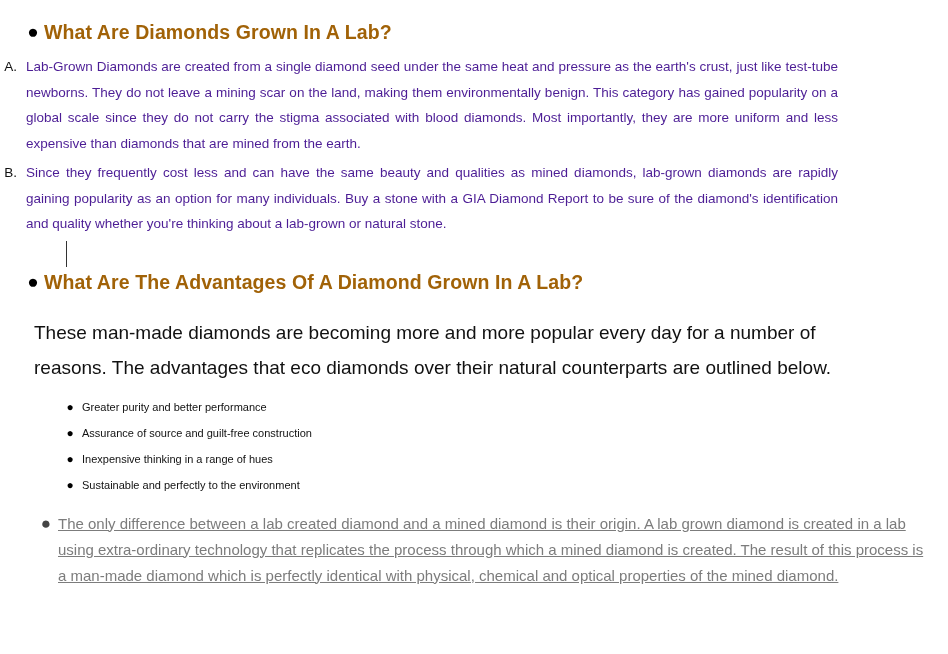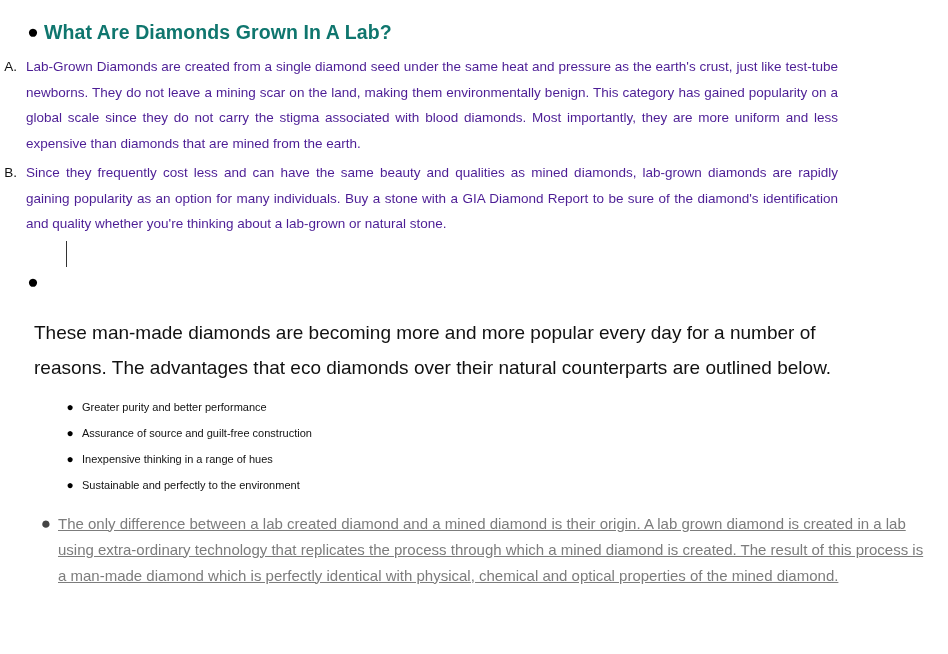--- a/index.html
+++ b/index.html
@@ -36,21 +36,21 @@
     text-align: center;
     font-size: 19px;
     line-height: 26px;
     color: #000;
   }
   .h-text {
     font-size: 19.5px;
     font-weight: bold;
     line-height: 26px;
     letter-spacing: 0.1px;
-    color: #0f766e;
+    color: #a16207;
   }
 
   #heading-1-row { margin-top: 19px; margin-left: 22px; }
   #heading-2-row { margin-top: 0px;  margin-left: 22px; }
 
   
   .alpha-list {
     margin: 9px 0 0 0;
     padding: 0;
     list-style: none;
@@ -169,20 +169,21 @@
       <span class="alpha-body">Since they frequently cost less and can have the same beauty and qualities as mined diamonds, lab-grown diamonds are rapidly gaining popularity as an option for many individuals. Buy a stone with a GIA Diamond Report to be sure of the diamond's identification and quality whether you're thinking about a lab-grown or natural stone.</span>
     </li>
   </ul>
 
   <div class="caret-line">
     <span class="caret"></span>
   </div>
 
   <div class="h-item" id="heading-2-row">
     <span class="h-bullet">●</span>
+    <span class="h-text">What Are The Advantages Of A Diamond Grown In A Lab?</span>
   </div>
 
   <div class="intro">These man-made diamonds are becoming more and more popular every day for a number of reasons. The advantages that eco diamonds over their natural counterparts are outlined below.</div>
 
   <ul class="adv-list">
     <li class="adv-item">
       <span class="adv-bullet">●</span>
       <span class="adv-text">Greater purity and better performance</span>
     </li>
     <li class="adv-item">

